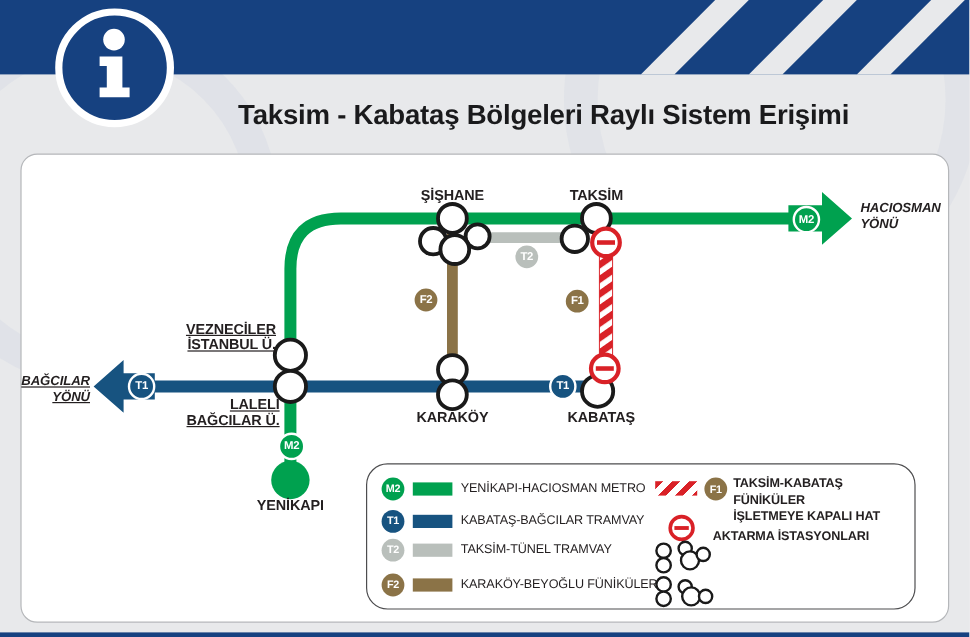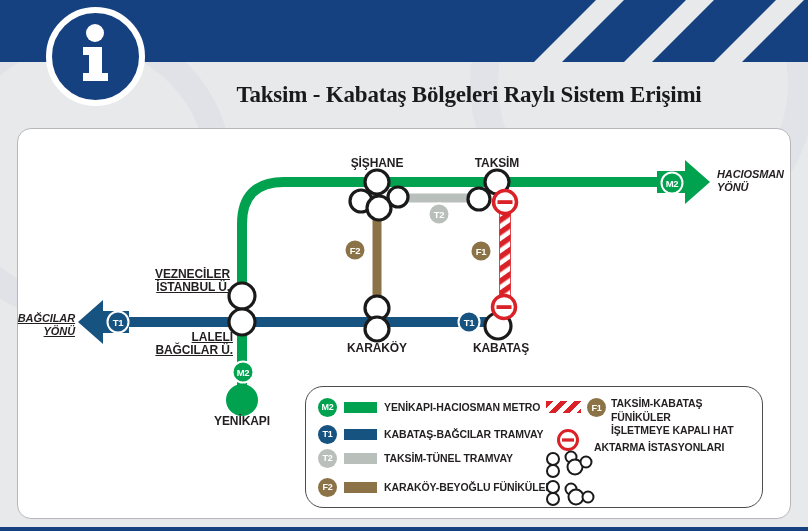--- a/index.html
+++ b/index.html
@@ -8,22 +8,22 @@
   
   .band{position:absolute;left:0;top:0;width:808px;height:62px;background:#164180;z-index:1;}
   .stripe{position:absolute;top:0;width:28px;height:62px;background:#e8e9eb;
           transform:skewX(-45deg);transform-origin:bottom left;}
   .bottombar{position:absolute;left:0;bottom:0;width:808px;height:4px;background:#164180;z-index:1;}
   .wm{position:absolute;border-radius:50%;z-index:0;}
   .wm1{left:-70px;top:20px;width:250px;height:250px;border:26px solid #dadee6;opacity:.6;}
   .wm2{left:470px;top:-90px;width:290px;height:290px;border:28px solid #dadee6;opacity:.55;}
   .info{position:absolute;left:46px;top:7px;width:99px;height:99px;border-radius:50%;
         background:#164180;border:6px solid #ffffff;box-sizing:border-box;z-index:3;}
-  .title{position:absolute;left:162px;top:82px;width:614px;text-align:center;
-         font-size:23px;font-weight:bold;color:#1a1a1c;z-index:2;letter-spacing:-0.2px;font-family:Liberation Serif, serif;}
+  .title{position:absolute;left:146px;top:82px;width:614px;text-align:center;
+         font-size:23px;font-weight:bold;color:#1a1a1c;z-index:2;letter-spacing:-0.2px;}
   
   .panel{position:absolute;left:17px;top:128px;width:774px;height:391px;background:#ffffff;
          border:1px solid #b5b7ba;border-radius:14px;box-sizing:border-box;z-index:2;}
   .map{position:absolute;left:17px;top:128px;width:774px;height:391px;z-index:3;}
   .map svg.net{position:absolute;left:0;top:0;}
   
   .badge{position:absolute;width:23px;height:23px;box-sizing:border-box;border:2.5px solid #fff;
          border-radius:50%;color:#fff;font-size:9.5px;font-weight:bold;display:flex;
          align-items:center;justify-content:center;transform:translate(-50%,-50%);
          letter-spacing:-0.3px;z-index:5;}
@@ -35,21 +35,21 @@
   .cx{transform:translateX(-50%);text-align:center;}
   .ra{text-align:right;text-decoration:underline;}
   .dir{font-style:italic;font-size:11px;line-height:1.15;}
   
   .legend{position:absolute;left:288px;top:258px;width:458px;height:122px;box-sizing:border-box;
           border:1.5px solid #4d4d4f;border-radius:18px;background:#fff;z-index:6;}
   .lrow{position:absolute;left:12px;height:20px;display:flex;align-items:center;}
   .lbadge{width:19px;height:19px;border-radius:50%;color:#fff;font-size:9px;font-weight:bold;
           display:flex;align-items:center;justify-content:center;flex:0 0 19px;letter-spacing:-0.3px;}
   .lswatch{width:33px;height:11px;margin-left:7px;flex:0 0 33px;}
-  .llabel{font-size:10.5px;font-weight:bold;margin-left:7px;white-space:nowrap;letter-spacing:-0.1px;}
+  .llabel{font-size:10.5px;font-weight:normal;margin-left:7px;white-space:nowrap;letter-spacing:-0.1px;}
   .striped{position:absolute;left:240px;top:14px;width:35px;height:12px;
            background:repeating-linear-gradient(135deg,#d92127 0 5px,#ffffff 5px 10px);}
   .f1badge{position:absolute;left:281px;top:11px;}
   .ltext{position:absolute;font-size:10.5px;font-weight:bold;line-height:1.3;white-space:pre-line;
          letter-spacing:-0.1px;}
 </style>
 </head>
 <body>
 
 <div class="stage">

